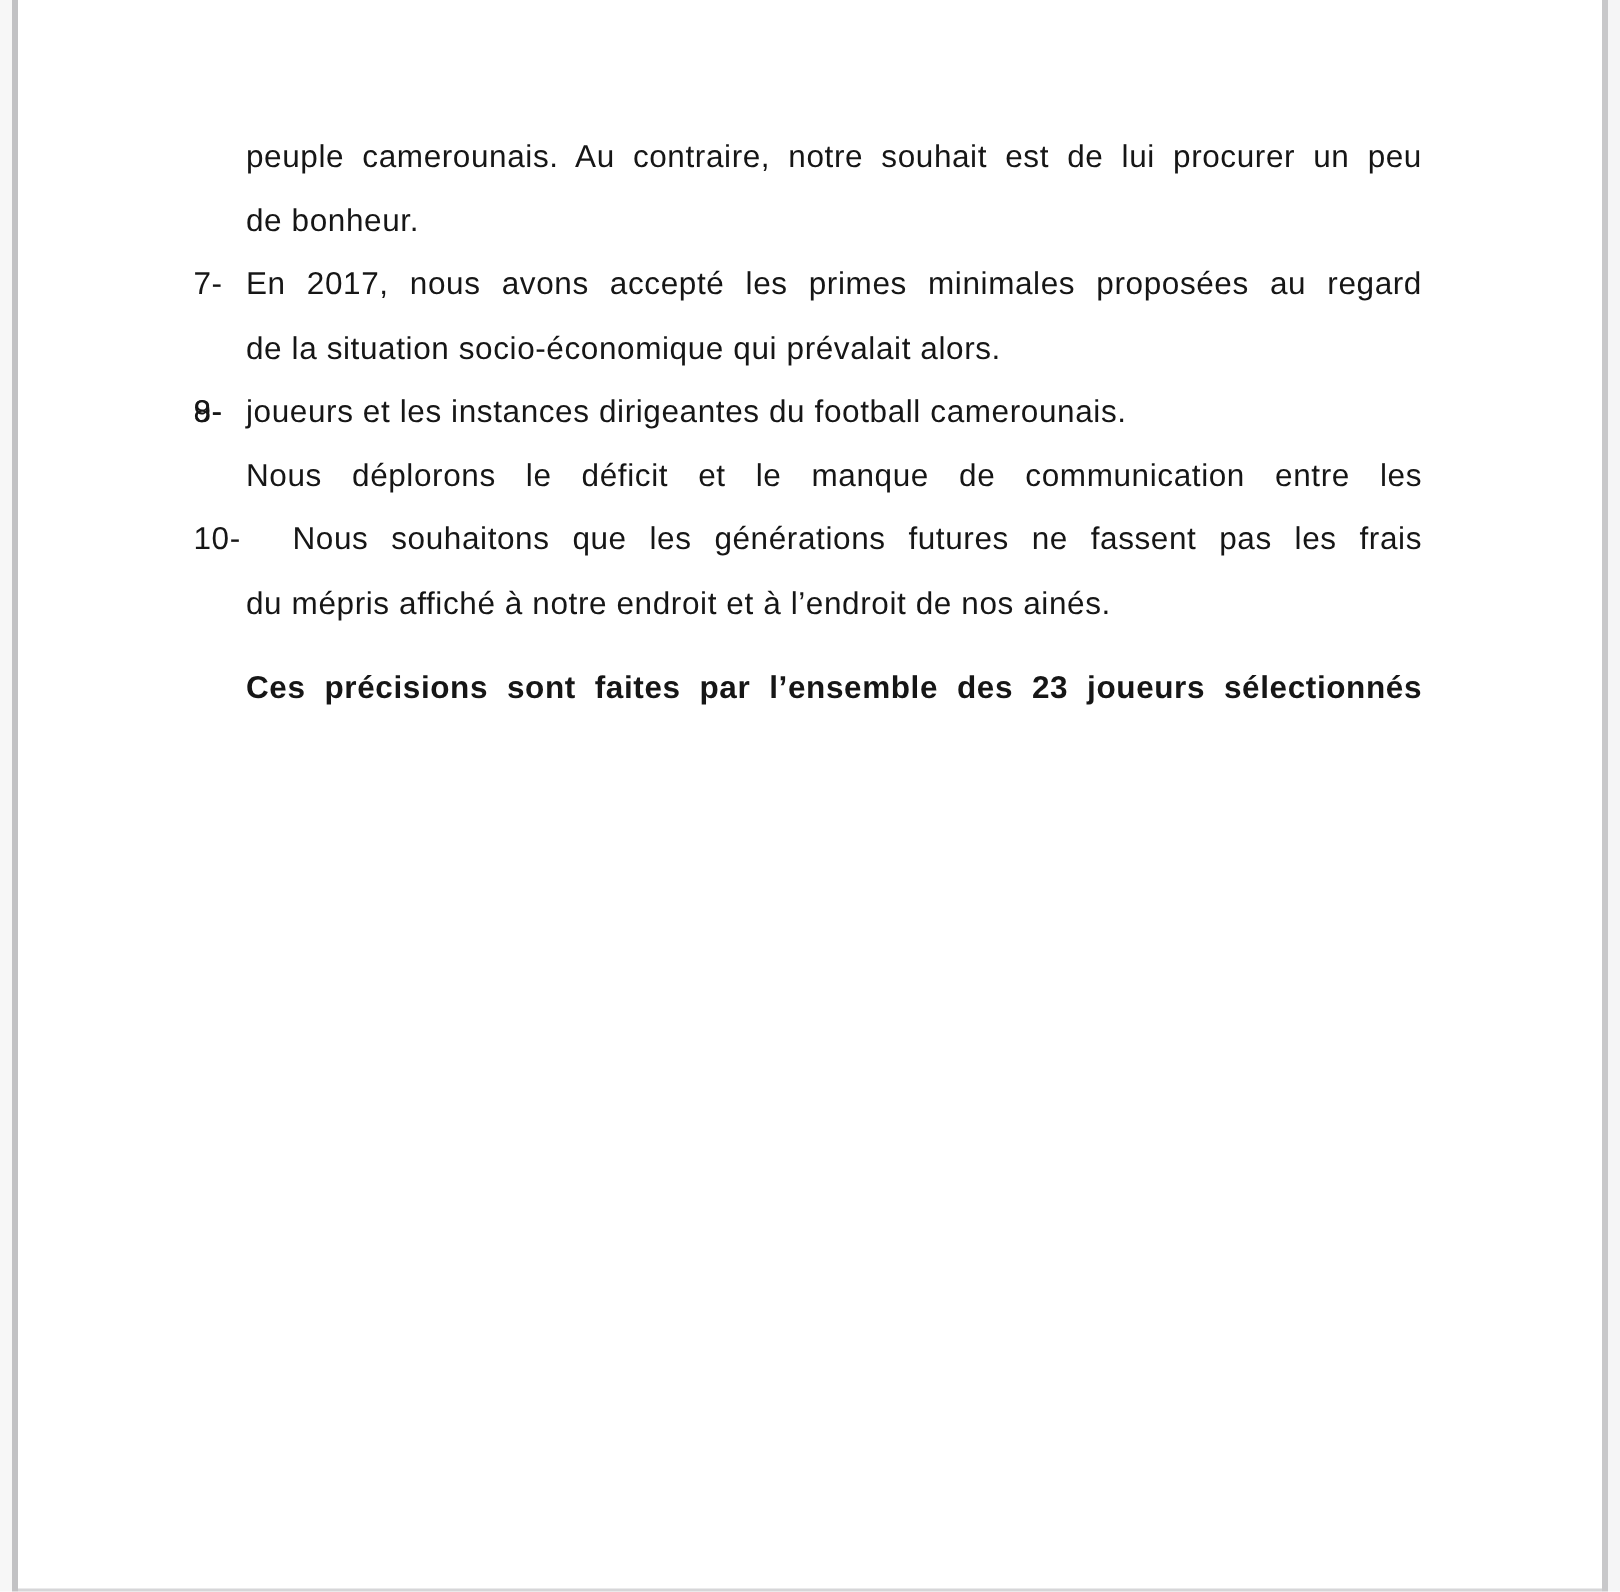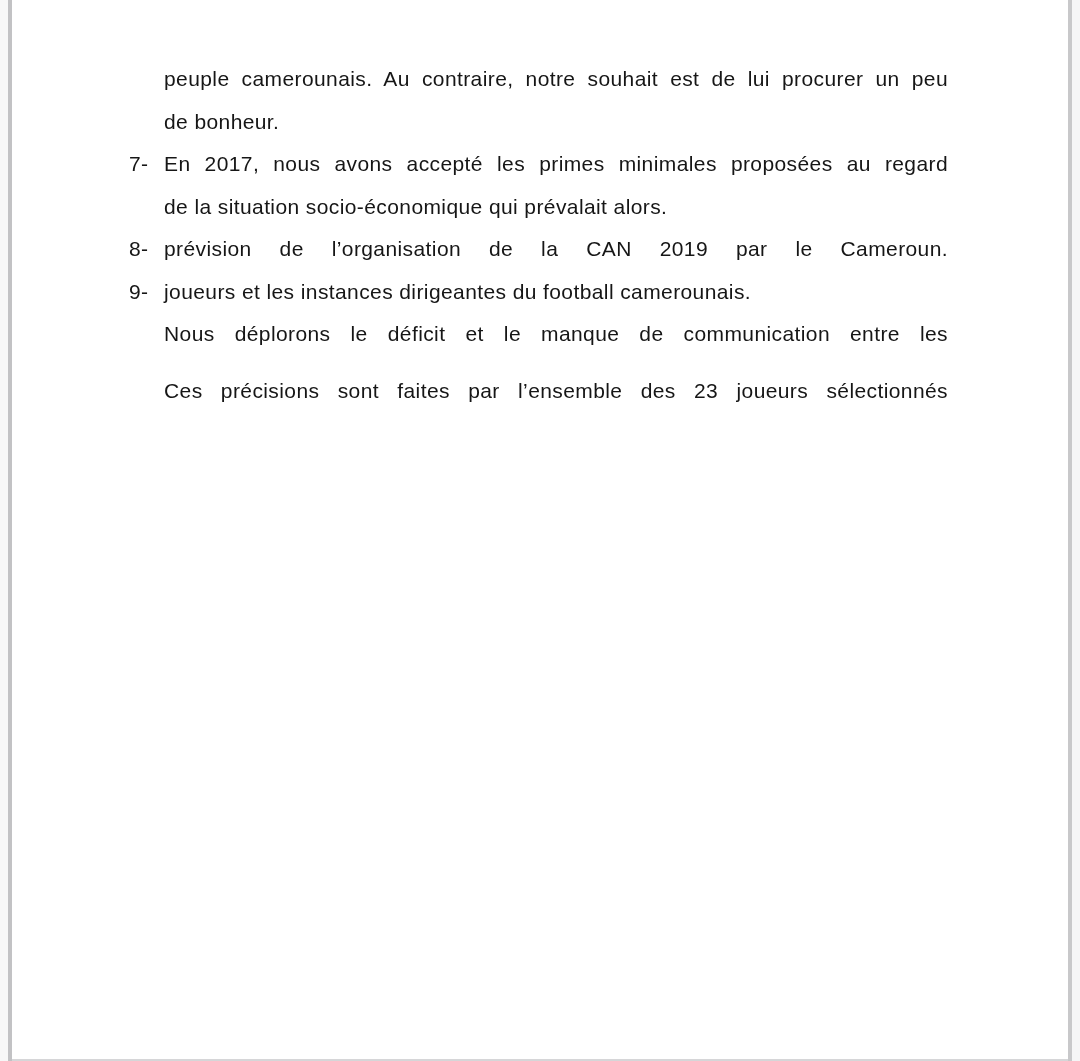--- a/index.html
+++ b/index.html
@@ -37,21 +37,21 @@
     background: #d6d6d8;
   }
   .page-surface {
     position: absolute; left: 12px; top: 0; width: 1056px; height: 1059px;
     background: #ffffff;
   }
   
   .content {
     position: absolute;
     left: 164px;
-    top: 58px;
+    top: 84px;
     width: 784px;
     font-size: 21px;
     line-height: 42.5px;
     letter-spacing: 0.4px;
   }
   .block {
     position: relative;
   }
   .num {
     position: absolute;
@@ -65,20 +65,21 @@
   }
   .line.last {
     text-align: center;
     text-align-last: left;
   }
   .line.tab {
     padding-left: 31px;
   }
   .block.closing {
     margin-top: 14px;
+    font-weight: bold;
   }
 </style>
 </head>
 <body>
 
 <div class="page-surface"></div>
 
 <div class="content">
 
   <div class="block">
@@ -87,29 +88,33 @@
   </div>
 
   <div class="block">
     <span class="num">7-</span>
     <div class="line">En 2017, nous avons accepté les primes minimales proposées au regard</div>
     <div class="line last">de la situation socio-économique qui prévalait alors.</div>
   </div>
 
   <div class="block">
     <span class="num">8-</span>
-    <div class="line">prévision de l’organisation de la CAN 2019 par le Cameroun.</div>
   </div>
 
   <div class="block">
     <span class="num">9-</span>
     <div class="line last">joueurs et les instances dirigeantes du football camerounais.</div>
     <div class="line">Nous déplorons le déficit et le manque de communication entre les</div>
   </div>
 
+  <div class="block">
+    <span class="num">10-</span>
+    <div class="line tab">Nous souhaitons que les générations futures ne fassent pas les frais</div>
+    <div class="line last">du mépris affiché à notre endroit et à l’endroit de nos ainés.</div>
+  </div>
 
 
   <div class="block closing">
     <div class="line">Ces précisions sont faites par l’ensemble des 23 joueurs sélectionnés</div>
   </div>
 
 </div>
 
 <div class="edge-strip-left"></div>
 <div class="edge-line-left"></div>

